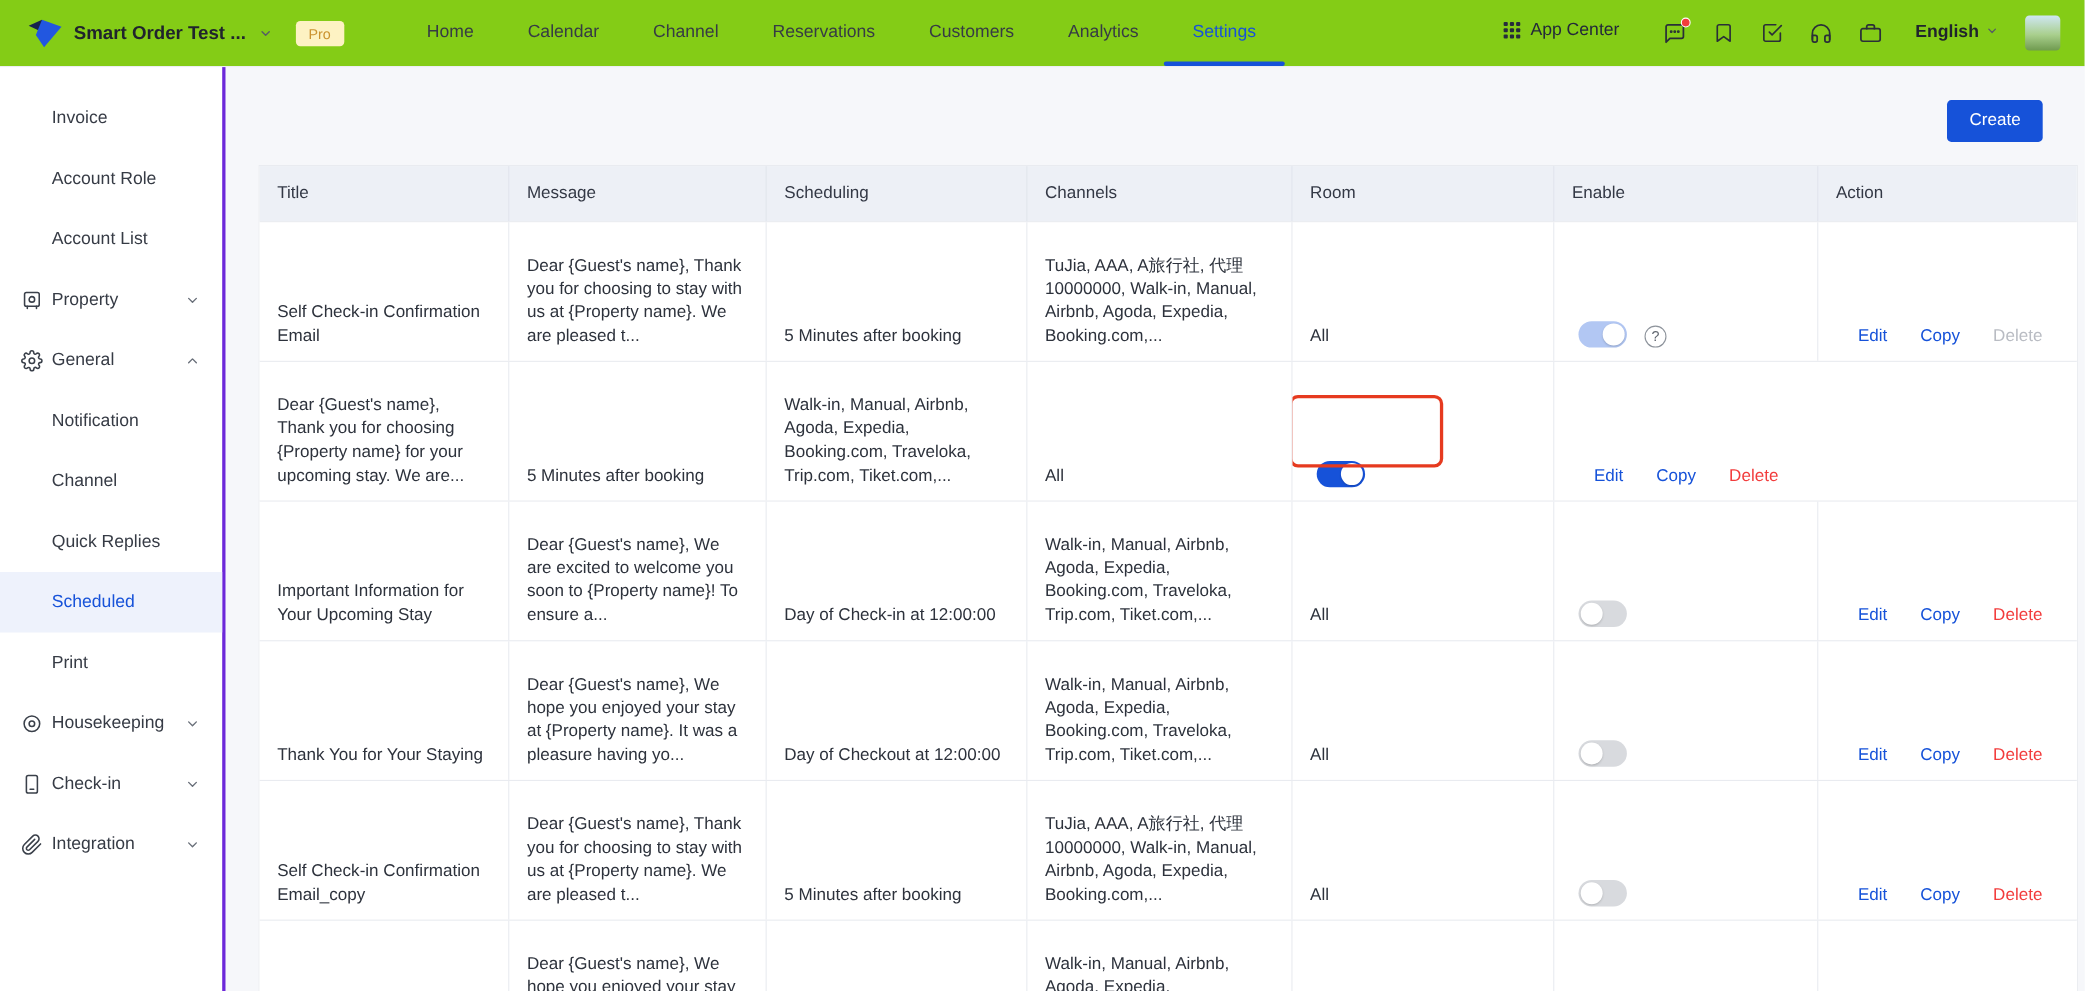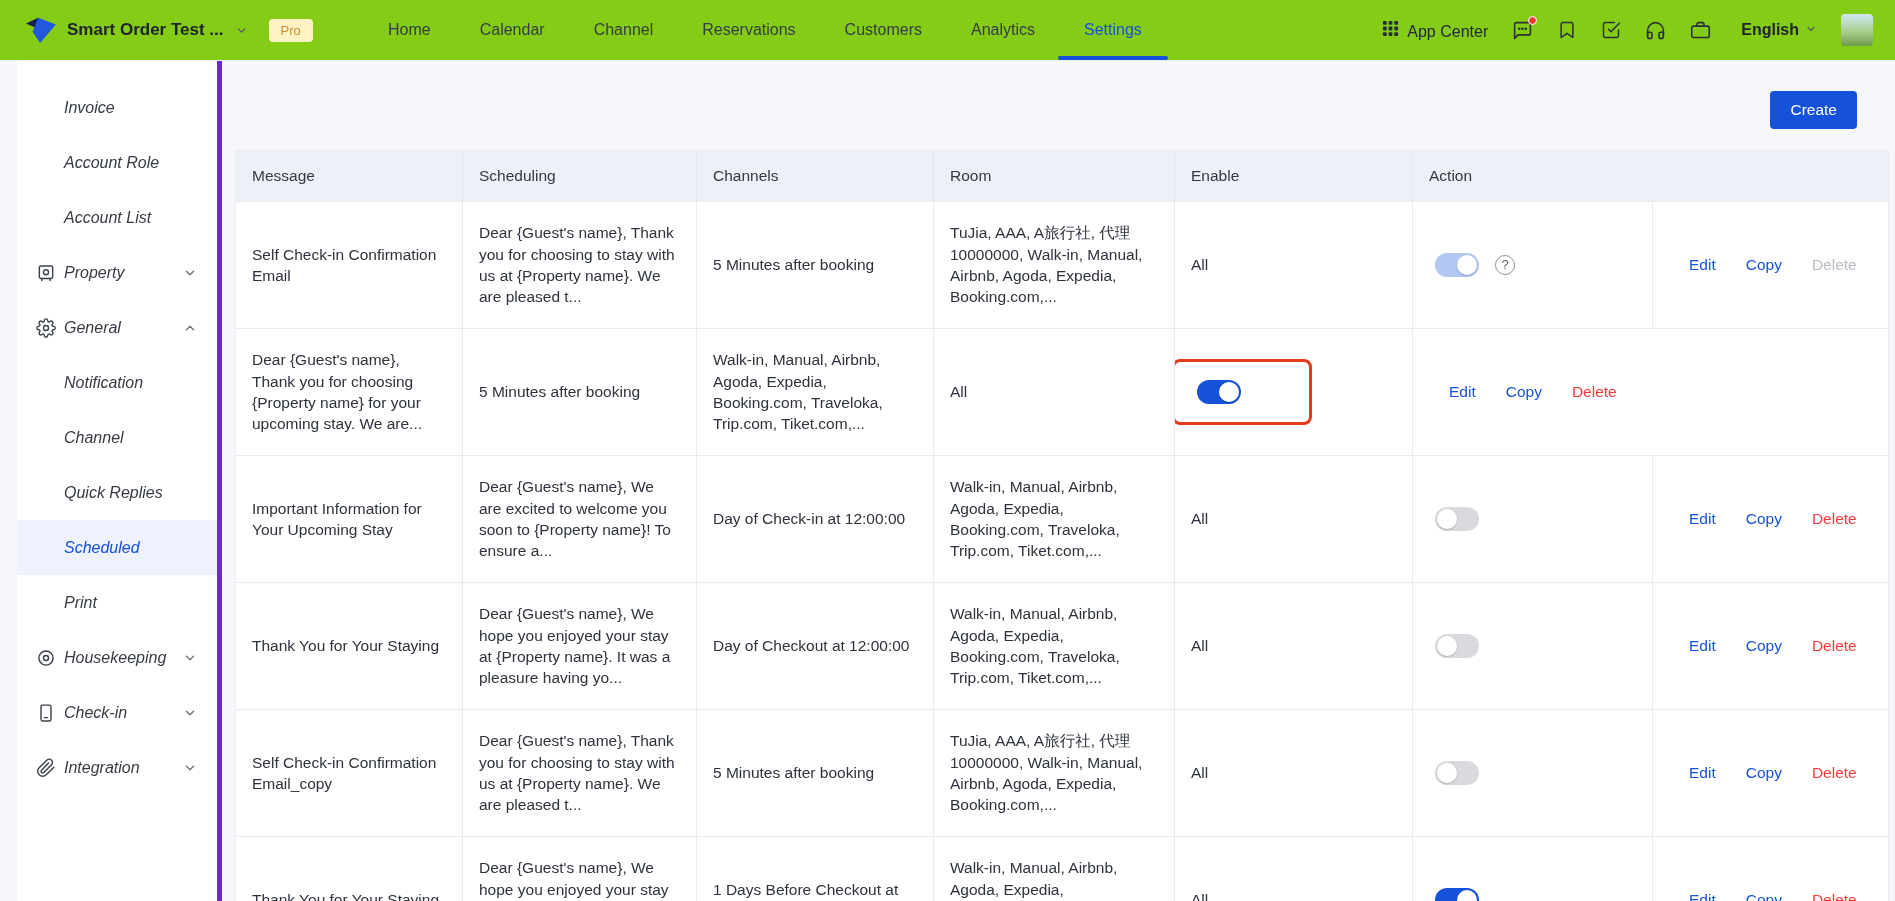--- a/index.html
+++ b/index.html
@@ -15,33 +15,33 @@
   .brand-chev { display:flex; align-items:center; margin-left:2px; cursor:pointer; }
   .pro-badge { background:#fdf2c3; color:#cb9330; font-size:13px; font-weight:500;
                padding:4px 12px; border-radius:4px; margin-left:12px; }
   .main-nav { position:absolute; left:388px; top:0; height:60px; display:flex; gap:49px; }
   .nav-item { display:flex; align-items:center; height:60px; font-size:16px; color:#363b45;
               cursor:pointer; position:relative; white-space:nowrap; }
   .nav-item.active { color:#1652d9; font-weight:500; }
   .nav-item.active::after { content:''; position:absolute; left:-26px; right:-26px; bottom:0;
               height:4px; background:#1652d9; border-radius:2px; }
   .topbar-right { position:absolute; right:22px; top:0; height:60px; display:flex; align-items:center; gap:24px; }
-  .app-center { display:flex; align-items:flex-end; gap:8px; font-size:16px; color:#23283a;
-                font-weight:500; cursor:pointer; }
+  .app-center { display:flex; align-items:flex-start; gap:8px; font-size:16px; color:#23283a;
+                font-weight:500; cursor:pointer; margin-right:16px; }
   .tb-icon { position:relative; display:flex; align-items:center; cursor:pointer; }
   .tb-icon .dot { position:absolute; top:-4px; right:-4px; width:9px; height:9px;
                   background:#f23c3c; border-radius:50%; border:1.5px solid #fff; }
   .lang { display:flex; align-items:flex-start; gap:6px; font-size:16px; font-weight:600;
           color:#20242d; cursor:pointer; margin-left:6px; }
   .avatar { width:32px; height:32px; border-radius:4px; cursor:pointer;
             background:linear-gradient(180deg,#cfe7f4 0%,#a9cf8d 55%,#6f9a4f 100%); }
 
   
-  .sidebar { position:absolute; top:60px; left:17px; width:205px; height:841px; background:#fff;
-             border-right:5px solid #6d28d9; padding-top:20px; z-index:10;font-style:italic; }
+  .sidebar { position:absolute; top:60px; left:0; width:205px; height:841px; background:#fff;
+             border-right:3px solid #6d28d9; padding-top:20px; z-index:10; }
   .side-item { position:relative; height:55px; display:flex; align-items:center;
                padding-left:47px; padding-right:40px; font-size:16px; color:#363b45; cursor:pointer; }
   .side-item .side-icon { position:absolute; left:19px; top:50%; transform:translateY(-50%);
                display:flex; align-items:center; }
   .side-item .side-chevron { position:absolute; right:20px; top:50%; transform:translateY(-50%);
                display:flex; align-items:center; }
   .side-item .side-chevron.up { transform:translateY(-50%) rotate(180deg); }
   .side-item.active { background:#eef2fc; color:#1652d9; }
 
   
@@ -49,21 +49,21 @@
                 background:#1652d9; color:#fff; font-size:15.5px; border:none; border-radius:4px;
                 cursor:pointer; font-family:"Liberation Sans",sans-serif; }
   .table { position:absolute; left:235px; top:150px; width:1654px; background:#fff;
            border:1px solid #e9ebf0; }
   .thead, .trow { display:grid; grid-template-columns:227px 234px 237px 241px 238px 240px 235px; }
   .thead { background:#edf0f6; height:50px; }
   .hcell { display:flex; align-items:center; padding:0 16px; font-size:15.5px; color:#333845;
            border-right:1px solid #e2e5ed; }
   .hcell:last-child { border-right:none; }
   .trow { height:127px; border-top:1px solid #e9ebf0; background:#fff; }
-  .tcell { display:flex; align-items:center; padding:12px 16px; font-size:15.5px; color:#2d323c;
+  .tcell { display:flex; align-items:flex-end; padding:12px 16px; font-size:15.5px; color:#2d323c;
            line-height:1.38; border-right:1px solid #e9ebf0; overflow:hidden; }
   .tcell:last-child { border-right:none; }
   .tcell .cell-text { width:100%; }
   .enable-cell { position:relative; padding-left:22px; gap:16px; }
   .toggle { width:44px; height:24px; border-radius:12px; position:relative; cursor:pointer; flex:0 0 auto; }
   .toggle .knob { position:absolute; top:2px; width:20px; height:20px; border-radius:50%;
                   background:#fff; box-shadow:0 1px 2px rgba(0,0,0,.18); }
   .toggle.on { background:#1652d9; } .toggle.on .knob { right:2px; }
   .toggle.on-light { background:#b2c7f3; } .toggle.on-light .knob { right:2px; }
   .toggle.off { background:#d8dade; } .toggle.off .knob { left:2px; }
@@ -273,20 +273,21 @@
         </span>
       </div>
     </div>
 </aside>
 
 <main>
   <button class="create-btn">Create</button>
 
   <section class="table">
     <div class="thead" id="table-head">
+        <div class="hcell">Title</div>
         <div class="hcell">Message</div>
         <div class="hcell">Scheduling</div>
         <div class="hcell">Channels</div>
         <div class="hcell">Room</div>
         <div class="hcell">Enable</div>
         <div class="hcell">Action</div>
       </div>
     <div id="table-body">
         <div class="trow">
           <div class="tcell">

